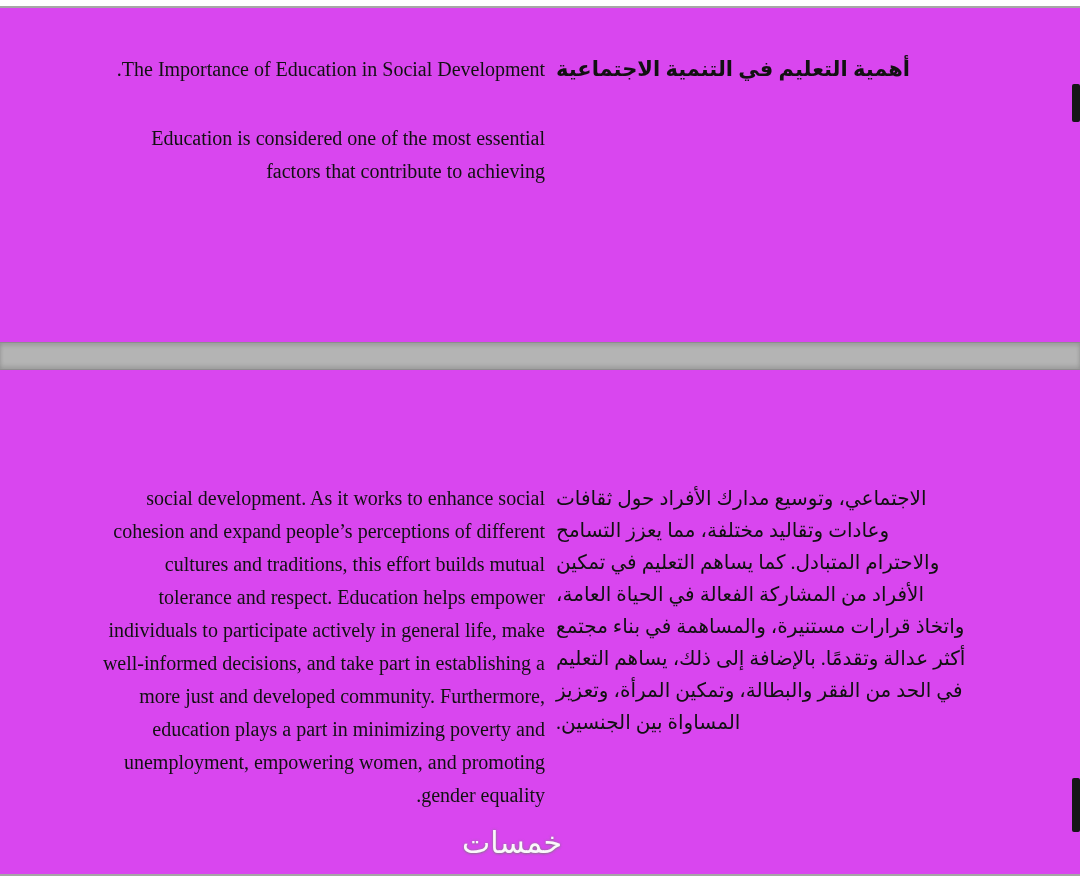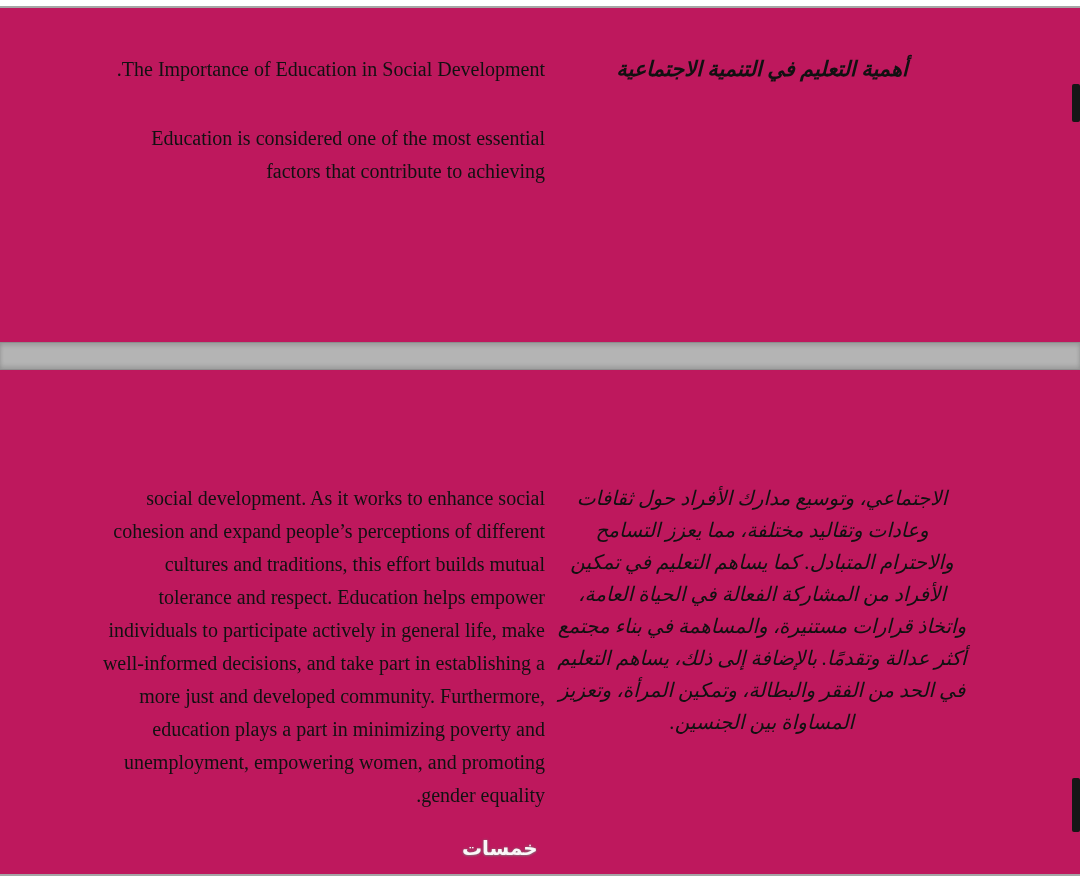--- a/index.html
+++ b/index.html
@@ -12,21 +12,21 @@
     overflow: hidden;
   }
   .edge-strip {
     width: 100%;
     background: #ffffff;
   }
   .edge-strip.top { height: 8px; border-bottom: 2px solid #a6a6a6; }
   .edge-strip.bottom { height: 7px; border-top: 2px solid #a6a6a6; }
   .page {
     position: relative;
-    background: #be185d;
+    background: #d946ef;
     width: 100%;
   }
   .page-1 { height: 334px; }
   .page-2 { height: 504px; }
   .page-gap {
     height: 28px;
     background: #b4b4b4;
     border-top: 1px solid #8d8d8d;
     border-bottom: 1px solid #8d8d8d;
     box-shadow: inset 0 3px 4px rgba(0,0,0,0.12), inset 0 -3px 4px rgba(0,0,0,0.12);
@@ -43,43 +43,42 @@
   .col-en {
     width: 447px;
     direction: rtl;           
     text-align: right;
     font-size: 20px;
     line-height: 33px;
   }
   .col-ar {
     width: 412px;
     direction: rtl;
-    text-align: center;
+    text-align: left;
     font-size: 20px;
     line-height: 32px;
-    font-style: italic;
   }
   .col-en .doc-title {
     font-size: 20px;
     font-weight: normal;
     line-height: 33px;
     margin-bottom: 36px;
   }
   .col-ar .doc-title {
     font-size: 21px;
     font-weight: bold;
     line-height: 32px;
     margin-bottom: 66px;
   }
   .watermark {
     position: absolute;
     left: 462px;
     bottom: 14px;
-    font-size: 20px;
-    font-weight: bold;
+    font-size: 30px;
+    font-weight: normal;
     font-family: "DejaVu Sans", "Liberation Sans", sans-serif;
     color: rgba(255,255,255,0.95);
     text-shadow: 0 0 3px rgba(130,130,130,0.8), 0 1px 2px rgba(120,120,120,0.6);
     direction: rtl;
     pointer-events: none;
   }
   .scroll-mark {
     position: absolute;
     right: 0;
     width: 8px;

